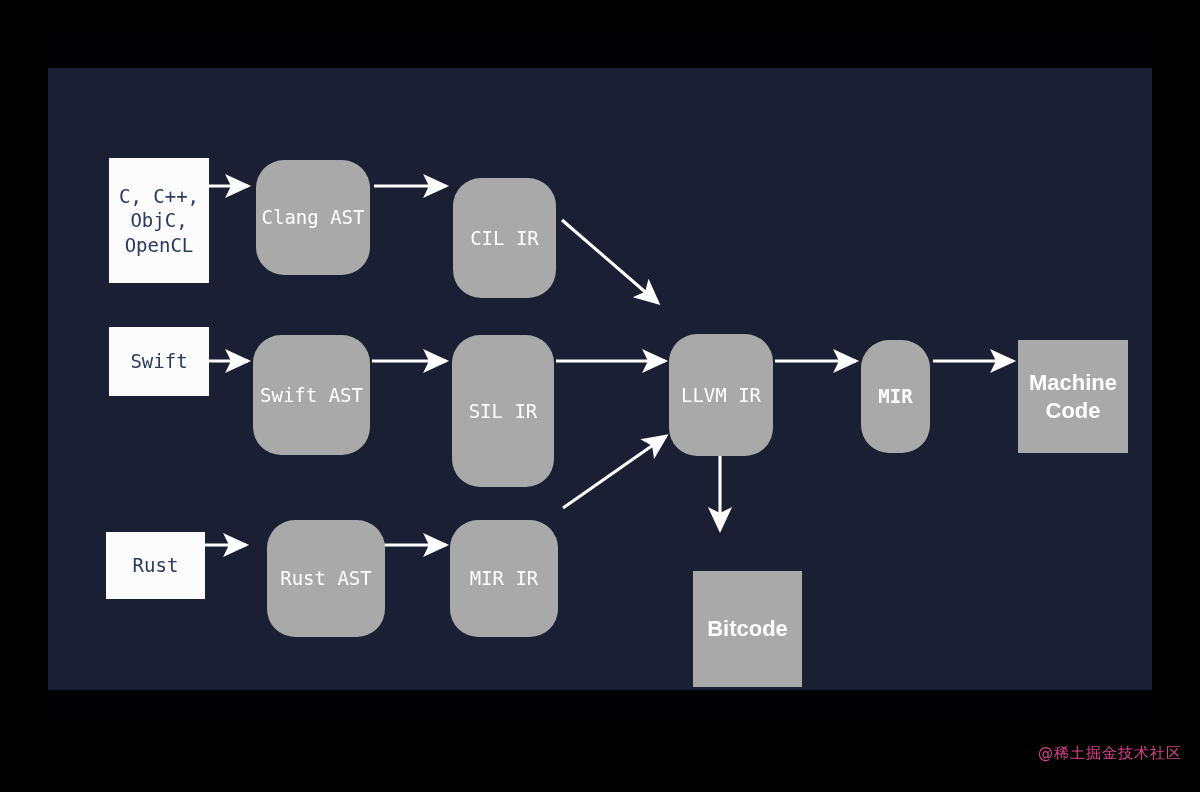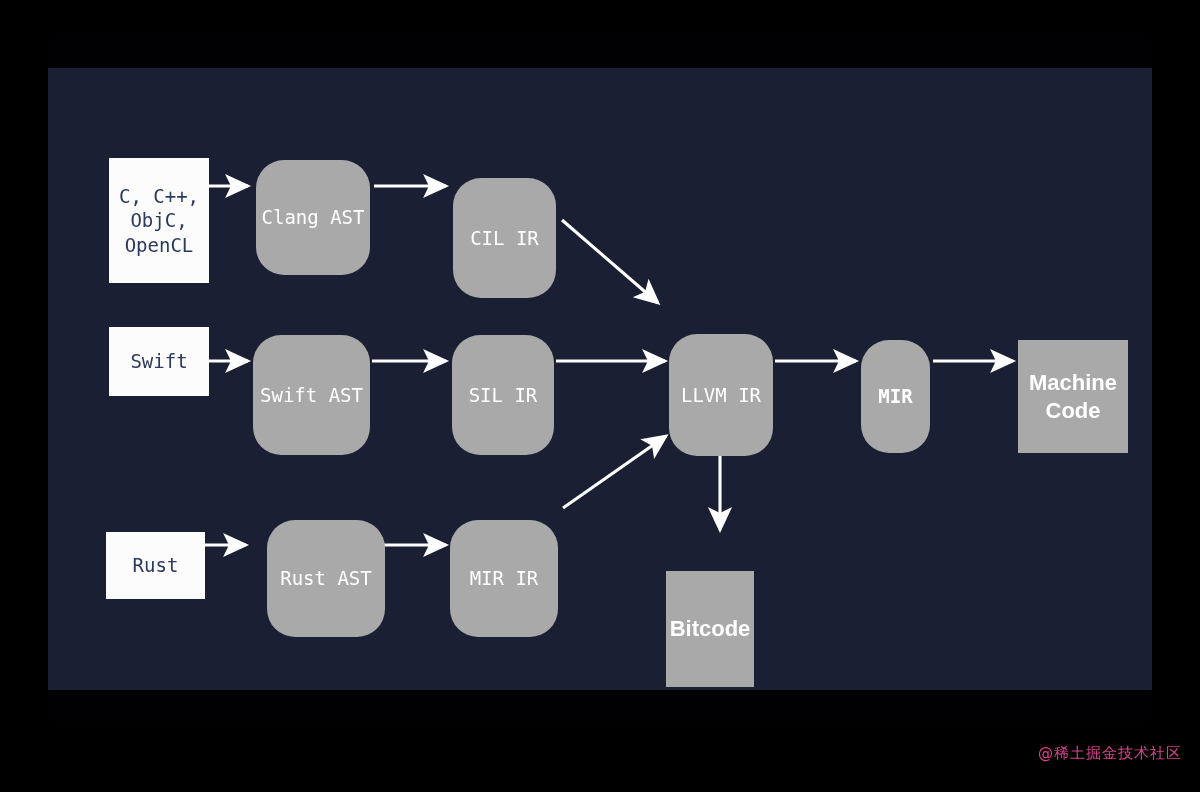--- a/index.html
+++ b/index.html
@@ -150,21 +150,21 @@
       </div>
 
       <div class="node node-stage" style="left:205px; top:267px; width:117px; height:120px;">
         <span style="white-space:pre-line;">Swift AST</span>
       </div>
 
       <div class="node node-source" style="left:29px; top:293px; width:100px; height:69px; transform:translateY(-34px);">
         <span style="white-space:pre-line;">Swift</span>
       </div>
 
-      <div class="node node-stage" style="left:404px; top:267px; width:102px; height:120px;">
+      <div class="node node-stage" style="left:404px; top:267px; width:102px; height:152px;">
         <span style="white-space:pre-line;">SIL IR</span>
       </div>
 
       <div class="node node-stage" style="left:621px; top:266px; width:104px; height:122px;">
         <span style="white-space:pre-line;">LLVM IR</span>
       </div>
 
       <div class="node node-stage" style="left:813px; top:272px; width:69px; height:113px;">
         <span style="white-space:pre-line;font-weight:bold;">MIR</span>
       </div>
@@ -179,21 +179,21 @@
       </div>
 
       <div class="node node-stage" style="left:204px; top:452px; width:118px; height:117px;margin-left:15px;">
         <span style="white-space:pre-line;">Rust AST</span>
       </div>
 
       <div class="node node-stage" style="left:402px; top:452px; width:108px; height:117px;">
         <span style="white-space:pre-line;">MIR IR</span>
       </div>
 
-      <div class="node node-emph" style="left:618px; top:503px; width:88px; height:116px;">
+      <div class="node node-emph" style="left:645px; top:503px; width:109px; height:116px;">
         <span style="white-space:pre-line;">Bitcode</span>
       </div>
 
     </div>
   </div>
 
   <div id="watermark">@稀土掘金技术社区</div>
 
 </div>
 

